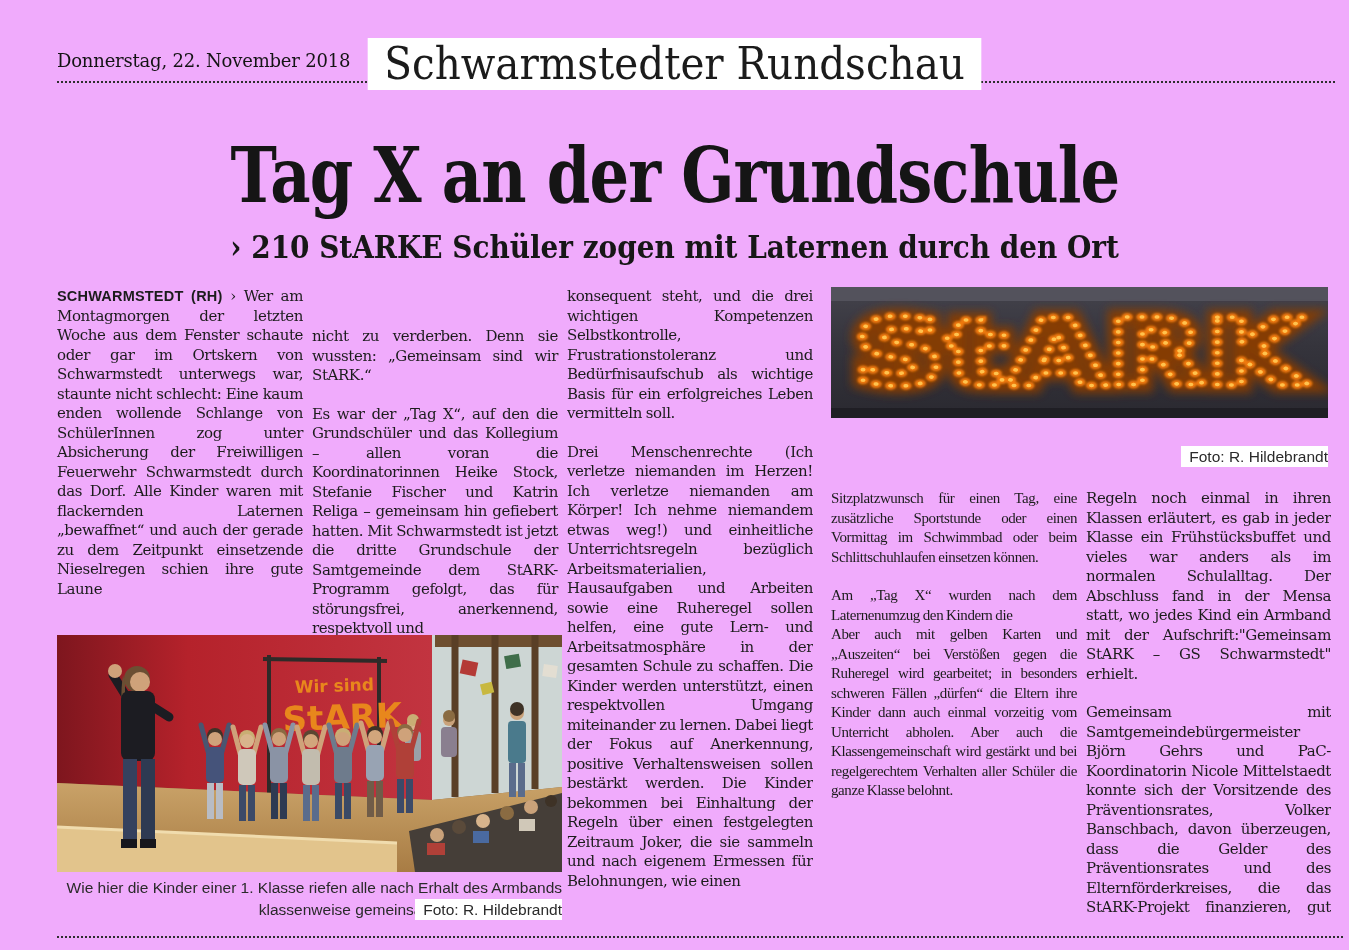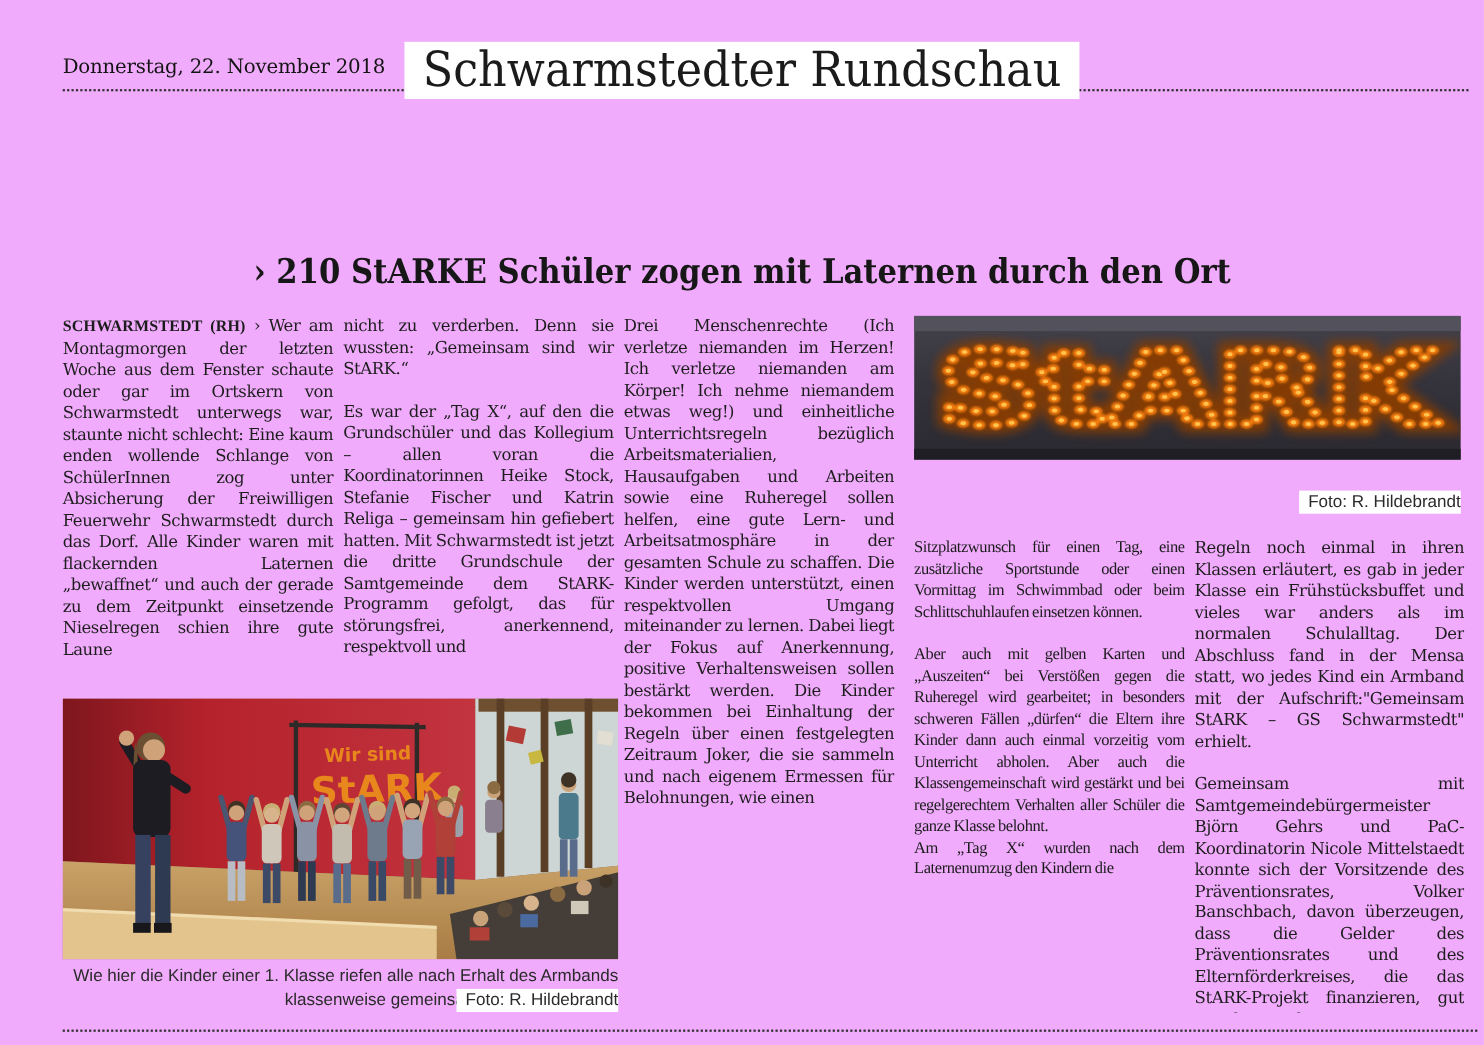--- a/index.html
+++ b/index.html
@@ -17,28 +17,28 @@
   .headline{position:absolute;left:0;right:0;top:134px;text-align:center;}
   .headline .inner{display:inline-block;font-weight:bold;font-size:76px;line-height:84px;letter-spacing:-1px;transform:scaleX(.82);color:#151515;}
   .subheadline{position:absolute;left:0;right:0;top:228px;text-align:center;}
   .subheadline .inner{display:inline-block;font-weight:bold;font-size:31px;line-height:38px;transform:scaleX(.9);color:#171717;}
 
   
   .col{position:absolute;width:246px;top:287px;font-size:15px;line-height:19.5px;
        text-align:justify;letter-spacing:-.4px;word-spacing:-.5px;color:#1c1c1c;
        -webkit-hyphens:auto;hyphens:auto;}
   #col1{left:57px;}
-  #col2{left:312px;}
+  #col2{left:312px;margin-top:40px;}
   #col3{left:567px;height:632px;overflow:hidden;}
   #col4{left:831px;top:489px;height:432px;overflow:hidden;font-family:Liberation Serif, serif;}
   #col5{left:1086px;top:489px;height:432px;overflow:hidden;width:245px;}
   .para{margin:0 0 19px 0;}
   .para.tight{margin-bottom:0;}
   .para.flush{margin:0;}
-  .leadin{font-family:Liberation Serif, serif;font-weight:bold;font-size:14.5px;letter-spacing:.2px;}
+  .leadin{font-family:Liberation Sans, sans-serif;font-weight:bold;font-size:14.5px;letter-spacing:.2px;}
 
   
   .photo{position:absolute;z-index:3;display:block;}
   #photo-stark{left:831px;top:287px;}
   #photo-stage{left:57px;top:635px;}
   .caption{position:absolute;z-index:3;font-family:"Liberation Sans",sans-serif;font-size:15.5px;line-height:21.5px;color:#2a2a2a;min-height:43px;}
   #caption-stark{left:831px;top:424px;width:497px;}
   #caption-stage{left:57px;top:877px;width:505px;text-align:right;}
   .caption .credit{position:absolute;right:0;bottom:0;background:#fff;padding-left:8px;}
 
@@ -48,41 +48,45 @@
 <body>
 
 <div class="page">
 
   <div class="date">Donnerstag, 22. November 2018</div>
   <div class="dots header"></div>
   <div class="masthead">
     <span class="inner">Schwarmstedter Rundschau</span>
   </div>
 
+  <div class="headline">
+    <span class="inner">Tag X an der Grundschule</span>
+  </div>
   <div class="subheadline">
     <span class="inner">› 210 StARKE Schüler zogen mit Laternen durch den Ort</span>
   </div>
 
   <div class="col" id="col1">
     <p class="para flush"><span class="leadin">SCHWARMSTEDT (RH)</span><span> › Wer am Montagmorgen der letzten Woche aus dem Fenster schaute oder gar im Ortskern von Schwarmstedt unterwegs war, staunte nicht schlecht: Eine kaum enden wollende Schlange von SchülerInnen zog unter Absicherung der Freiwilligen Feuerwehr Schwarmstedt durch das Dorf. Alle Kinder waren mit flackernden Laternen „bewaffnet“ und auch der gerade zu dem Zeitpunkt einsetzende Nieselregen schien ihre gute Laune</span></p>
   </div>
 
   <div class="col" id="col2">
     <p class="para">nicht zu verderben. Denn sie wussten: „Gemeinsam sind wir StARK.“</p>
     <p class="para flush">Es war der „Tag X“, auf den die Grundschüler und das Kollegium – allen voran die Koordinatorinnen Heike Stock, Stefanie Fischer und Katrin Religa – gemeinsam hin gefiebert hatten. Mit Schwarmstedt ist jetzt die dritte Grundschule der Samtgemeinde dem StARK-Programm gefolgt, das für störungsfrei, anerkennend, respektvoll und</p>
   </div>
 
   <div class="col" id="col3">
+    <p class="para">konsequent steht, und die drei wichtigen Kompetenzen Selbstkontrolle, Frustrationstoleranz und Bedürfnisaufschub als wichtige Basis für ein erfolgreiches Leben vermitteln soll.</p>
     <p class="para flush">Drei Menschenrechte (Ich verletze niemanden im Herzen! Ich verletze niemanden am Körper! Ich nehme niemandem etwas weg!) und einheitliche Unterrichtsregeln bezüglich Arbeitsmaterialien, Hausaufgaben und Arbeiten sowie eine Ruheregel sollen helfen, eine gute Lern- und Arbeitsatmosphäre in der gesamten Schule zu schaffen. Die Kinder werden unterstützt, einen respektvollen Umgang miteinander zu lernen. Dabei liegt der Fokus auf Anerkennung, positive Verhaltensweisen sollen bestärkt werden. Die Kinder bekommen bei Einhaltung der Regeln über einen festgelegten Zeitraum Joker, die sie sammeln und nach eigenem Ermessen für Belohnungen, wie einen</p>
   </div>
 
   <div class="col" id="col4">
     <p class="para">Sitzplatzwunsch für einen Tag, eine zusätzliche Sportstunde oder einen Vormittag im Schwimmbad oder beim Schlittschuhlaufen einsetzen können.</p>
+    <p class="para flush">Am „Tag X“ wurden nach dem Laternenumzug den Kindern die</p>
     <p class="para tight">Aber auch mit gelben Karten und „Auszeiten“ bei Verstößen gegen die Ruheregel wird gearbeitet; in besonders schweren Fällen „dürfen“ die Eltern ihre Kinder dann auch einmal vorzeitig vom Unterricht abholen. Aber auch die Klassengemeinschaft wird gestärkt und bei regelgerechtem Verhalten aller Schüler die ganze Klasse belohnt.</p>
-    <p class="para flush">Am „Tag X“ wurden nach dem Laternenumzug den Kindern die</p>
   </div>
 
   <div class="col" id="col5">
     <p class="para">Regeln noch einmal in ihren Klassen erläutert, es gab in jeder Klasse ein Frühstücksbuffet und vieles war anders als im normalen Schulalltag. Der Abschluss fand in der Mensa statt, wo jedes Kind ein Armband mit der Aufschrift:"Gemeinsam StARK – GS Schwarmstedt" erhielt.</p>
     <p class="para flush">Gemeinsam mit Samtgemeindebürgermeister Björn Gehrs und PaC-Koordinatorin Nicole Mittelstaedt konnte sich der Vorsitzende des Präventionsrates, Volker Banschbach, davon überzeugen, dass die Gelder des Präventionsrates und des Elternförderkreises, die das StARK-Projekt finanzieren, gut angelegt sind. ‹</p>
   </div>
 
   <svg class="photo" id="photo-stark" width="497" height="131" viewBox="0 0 497 131">
     <defs>
       <linearGradient id="nightBg" x1="0" y1="0" x2="0" y2="1">

